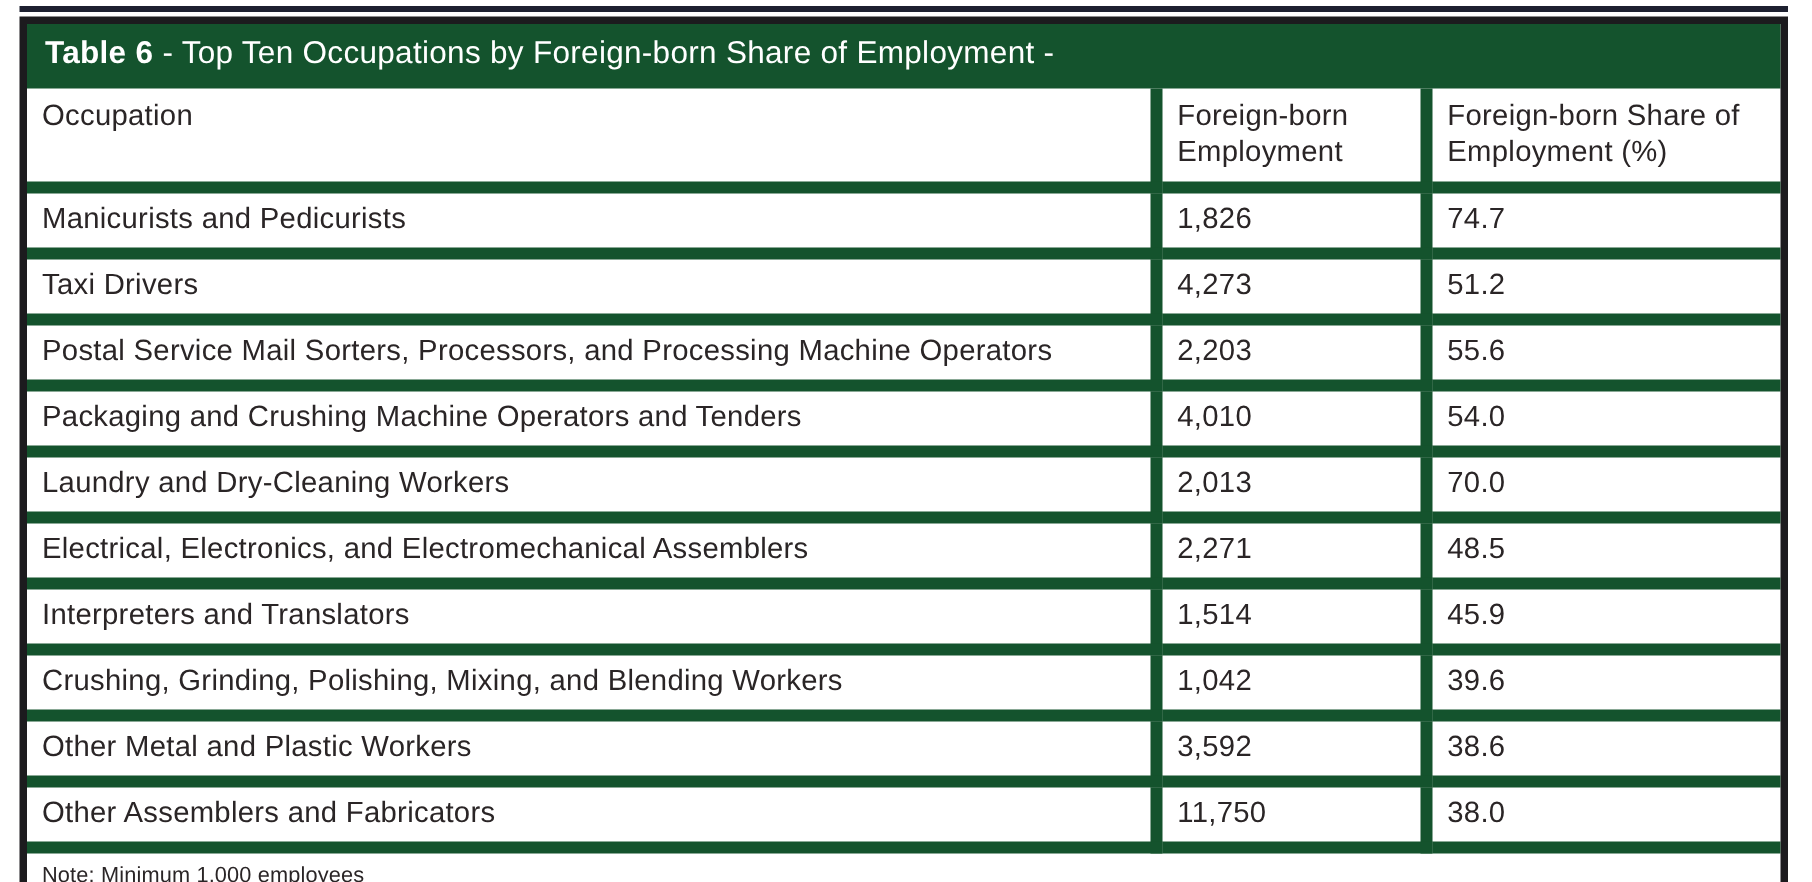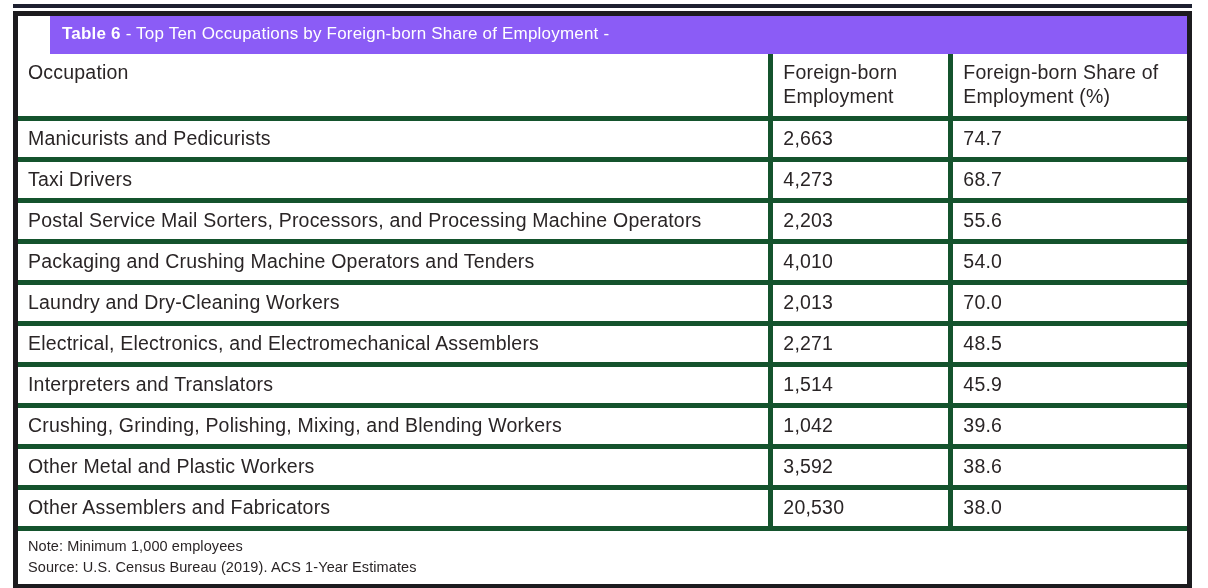--- a/index.html
+++ b/index.html
@@ -22,39 +22,38 @@
 
   .table-box {
     position: absolute;
     left: 13px; top: 11px;
     width: 1179px;
     border: 5px solid #1c1b1e;
     background: #ffffff;
   }
 
   .title-bar {
-    background: #8b5cf6;
+    background: #14532d;
     color: #ffffff;
     padding: 7px 12px 9px 12px;
-    font-size: 17px;
+    font-size: 21px;
     line-height: 1.28;
     letter-spacing: 0.2px;
-    margin-left: 32px;
   }
   .title-bar .bold { font-weight: 700; }
 
   table.data {
     width: 100%;
     border-collapse: collapse;
     border-style: hidden; 
     table-layout: fixed;
     font-size: 19.5px;
   }
   table.data th, table.data td {
-    border: 5px solid #14532d;
+    border: 8px solid #14532d;
     text-align: left;
     font-weight: 400;
     padding: 6px 10px 7px 10px;
     letter-spacing: 0.2px;
     overflow: hidden;
     white-space: nowrap;
   }
   table.data thead th {
     vertical-align: top;
     padding-top: 7px;
@@ -91,28 +90,28 @@
       <thead>
         <tr>
           <th class="col-occ">Occupation</th>
           <th class="col-emp">Foreign-born Employment</th>
           <th class="col-share">Foreign-born Share of Employment (%)</th>
         </tr>
       </thead>
       <tbody id="table-body">
   <tr>
     <td class="col-occ">Manicurists and Pedicurists</td>
-    <td class="col-emp">2,663</td>
+    <td class="col-emp">1,826</td>
     <td class="col-share">74.7</td>
   </tr>
 
   <tr>
     <td class="col-occ">Taxi Drivers</td>
     <td class="col-emp">4,273</td>
-    <td class="col-share">68.7</td>
+    <td class="col-share">51.2</td>
   </tr>
 
   <tr>
     <td class="col-occ">Postal Service Mail Sorters, Processors, and Processing Machine Operators</td>
     <td class="col-emp">2,203</td>
     <td class="col-share">55.6</td>
   </tr>
 
   <tr>
     <td class="col-occ">Packaging and Crushing Machine Operators and Tenders</td>
@@ -145,21 +144,21 @@
   </tr>
 
   <tr>
     <td class="col-occ">Other Metal and Plastic Workers</td>
     <td class="col-emp">3,592</td>
     <td class="col-share">38.6</td>
   </tr>
 
   <tr>
     <td class="col-occ">Other Assemblers and Fabricators</td>
-    <td class="col-emp">20,530</td>
+    <td class="col-emp">11,750</td>
     <td class="col-share">38.0</td>
   </tr>
 </tbody>
       <tfoot>
         <tr>
           <td class="footer-cell" colspan="3">
             <div>Note: Minimum 1,000 employees</div>
             <div>Source: U.S. Census Bureau (2019). ACS 1-Year Estimates</div>
           </td>
         </tr>

